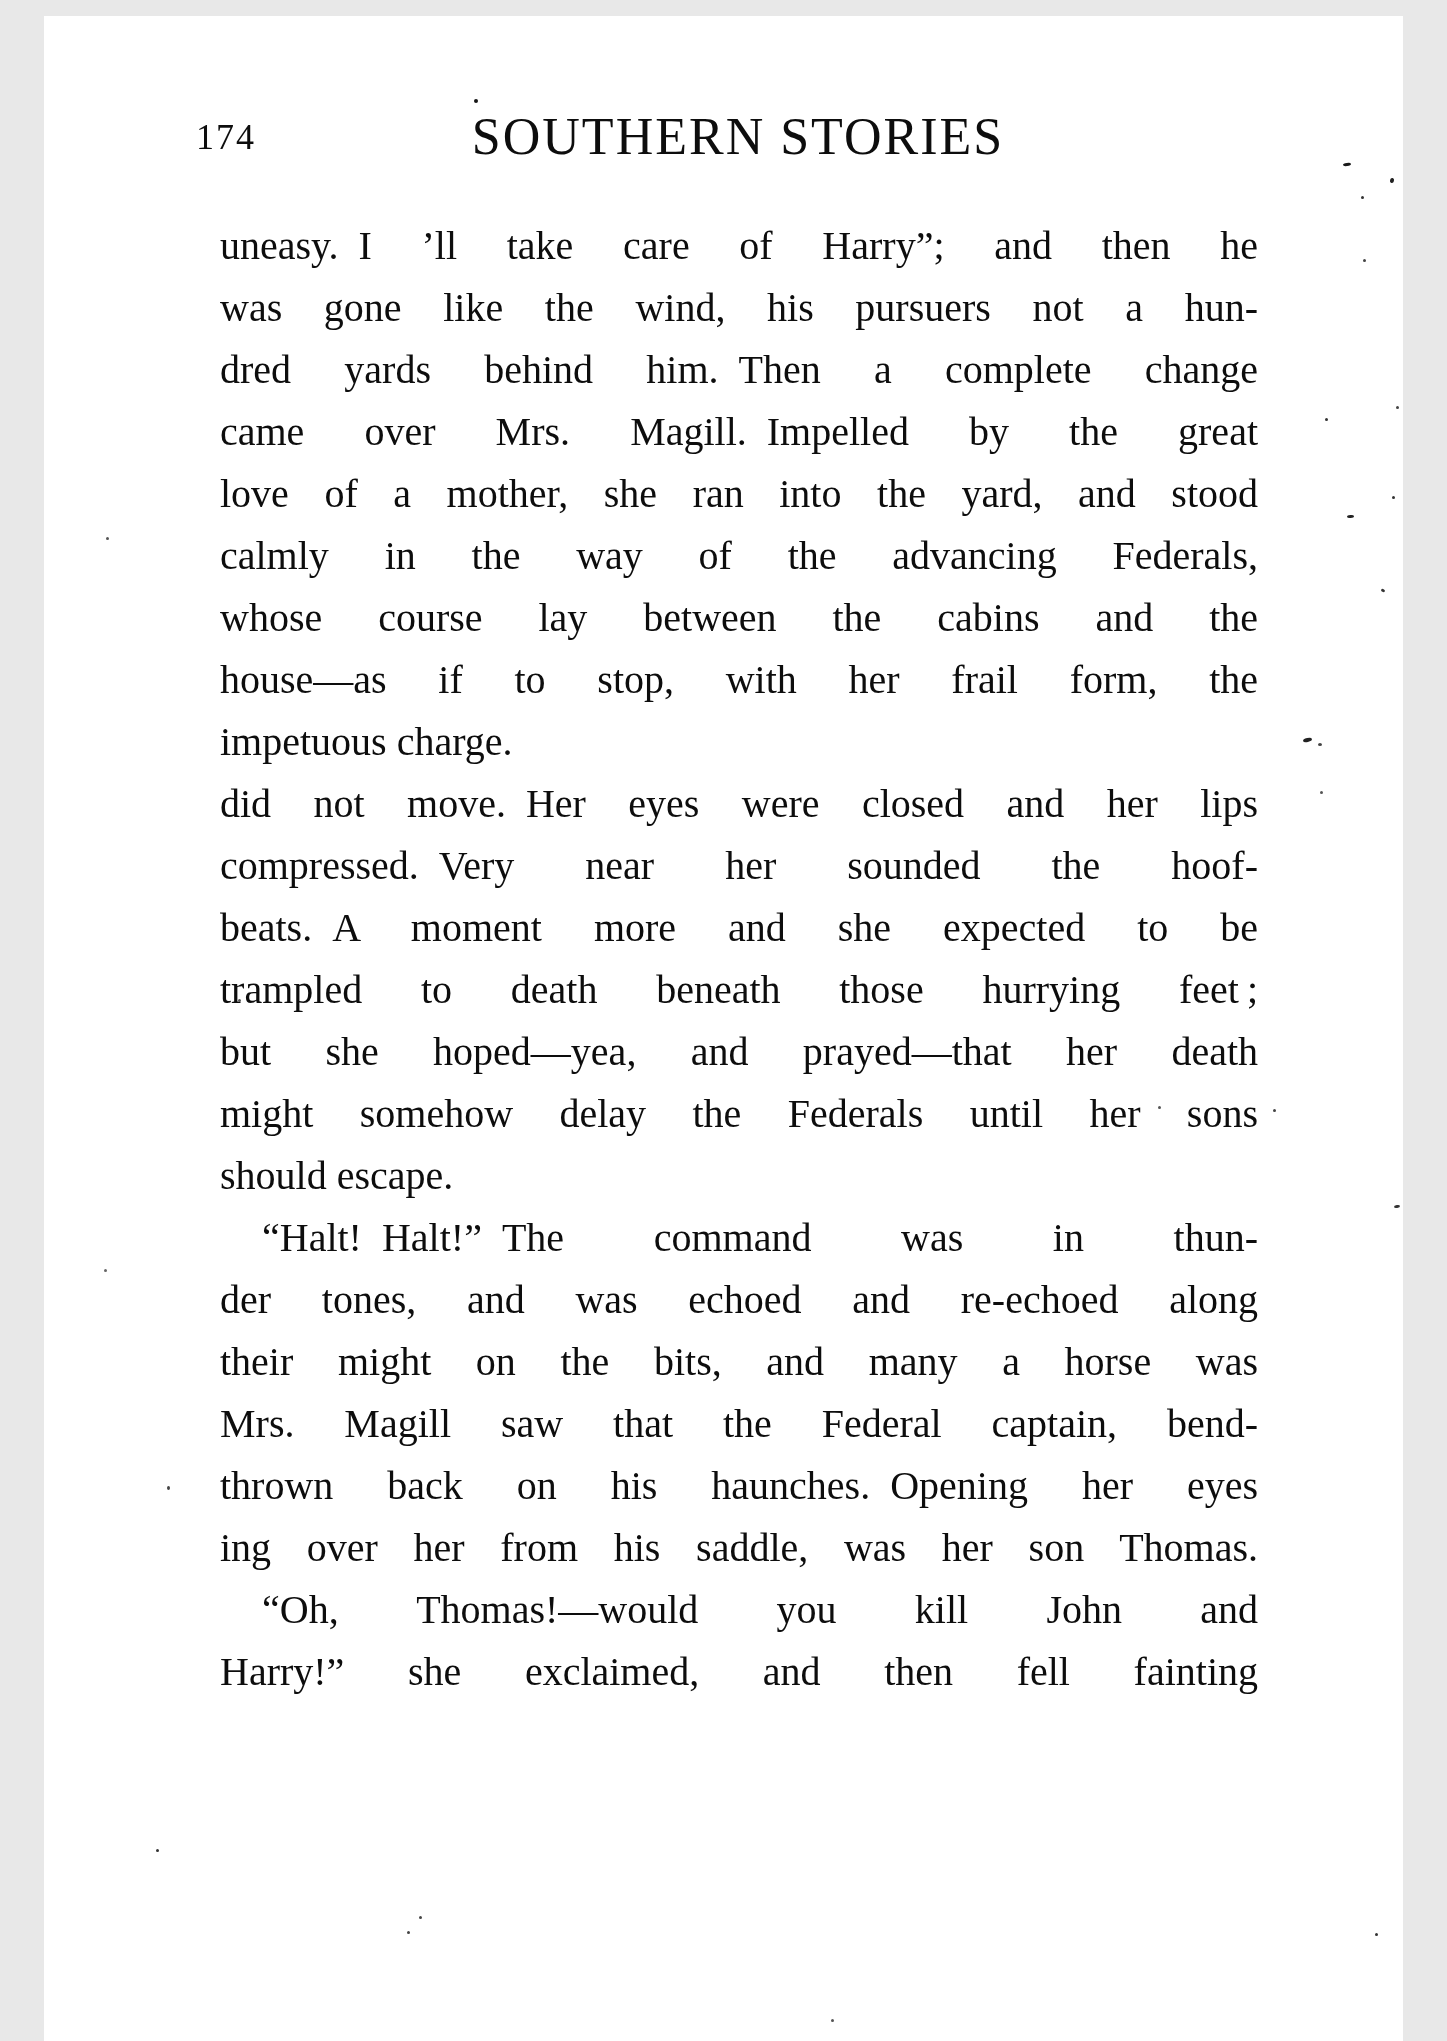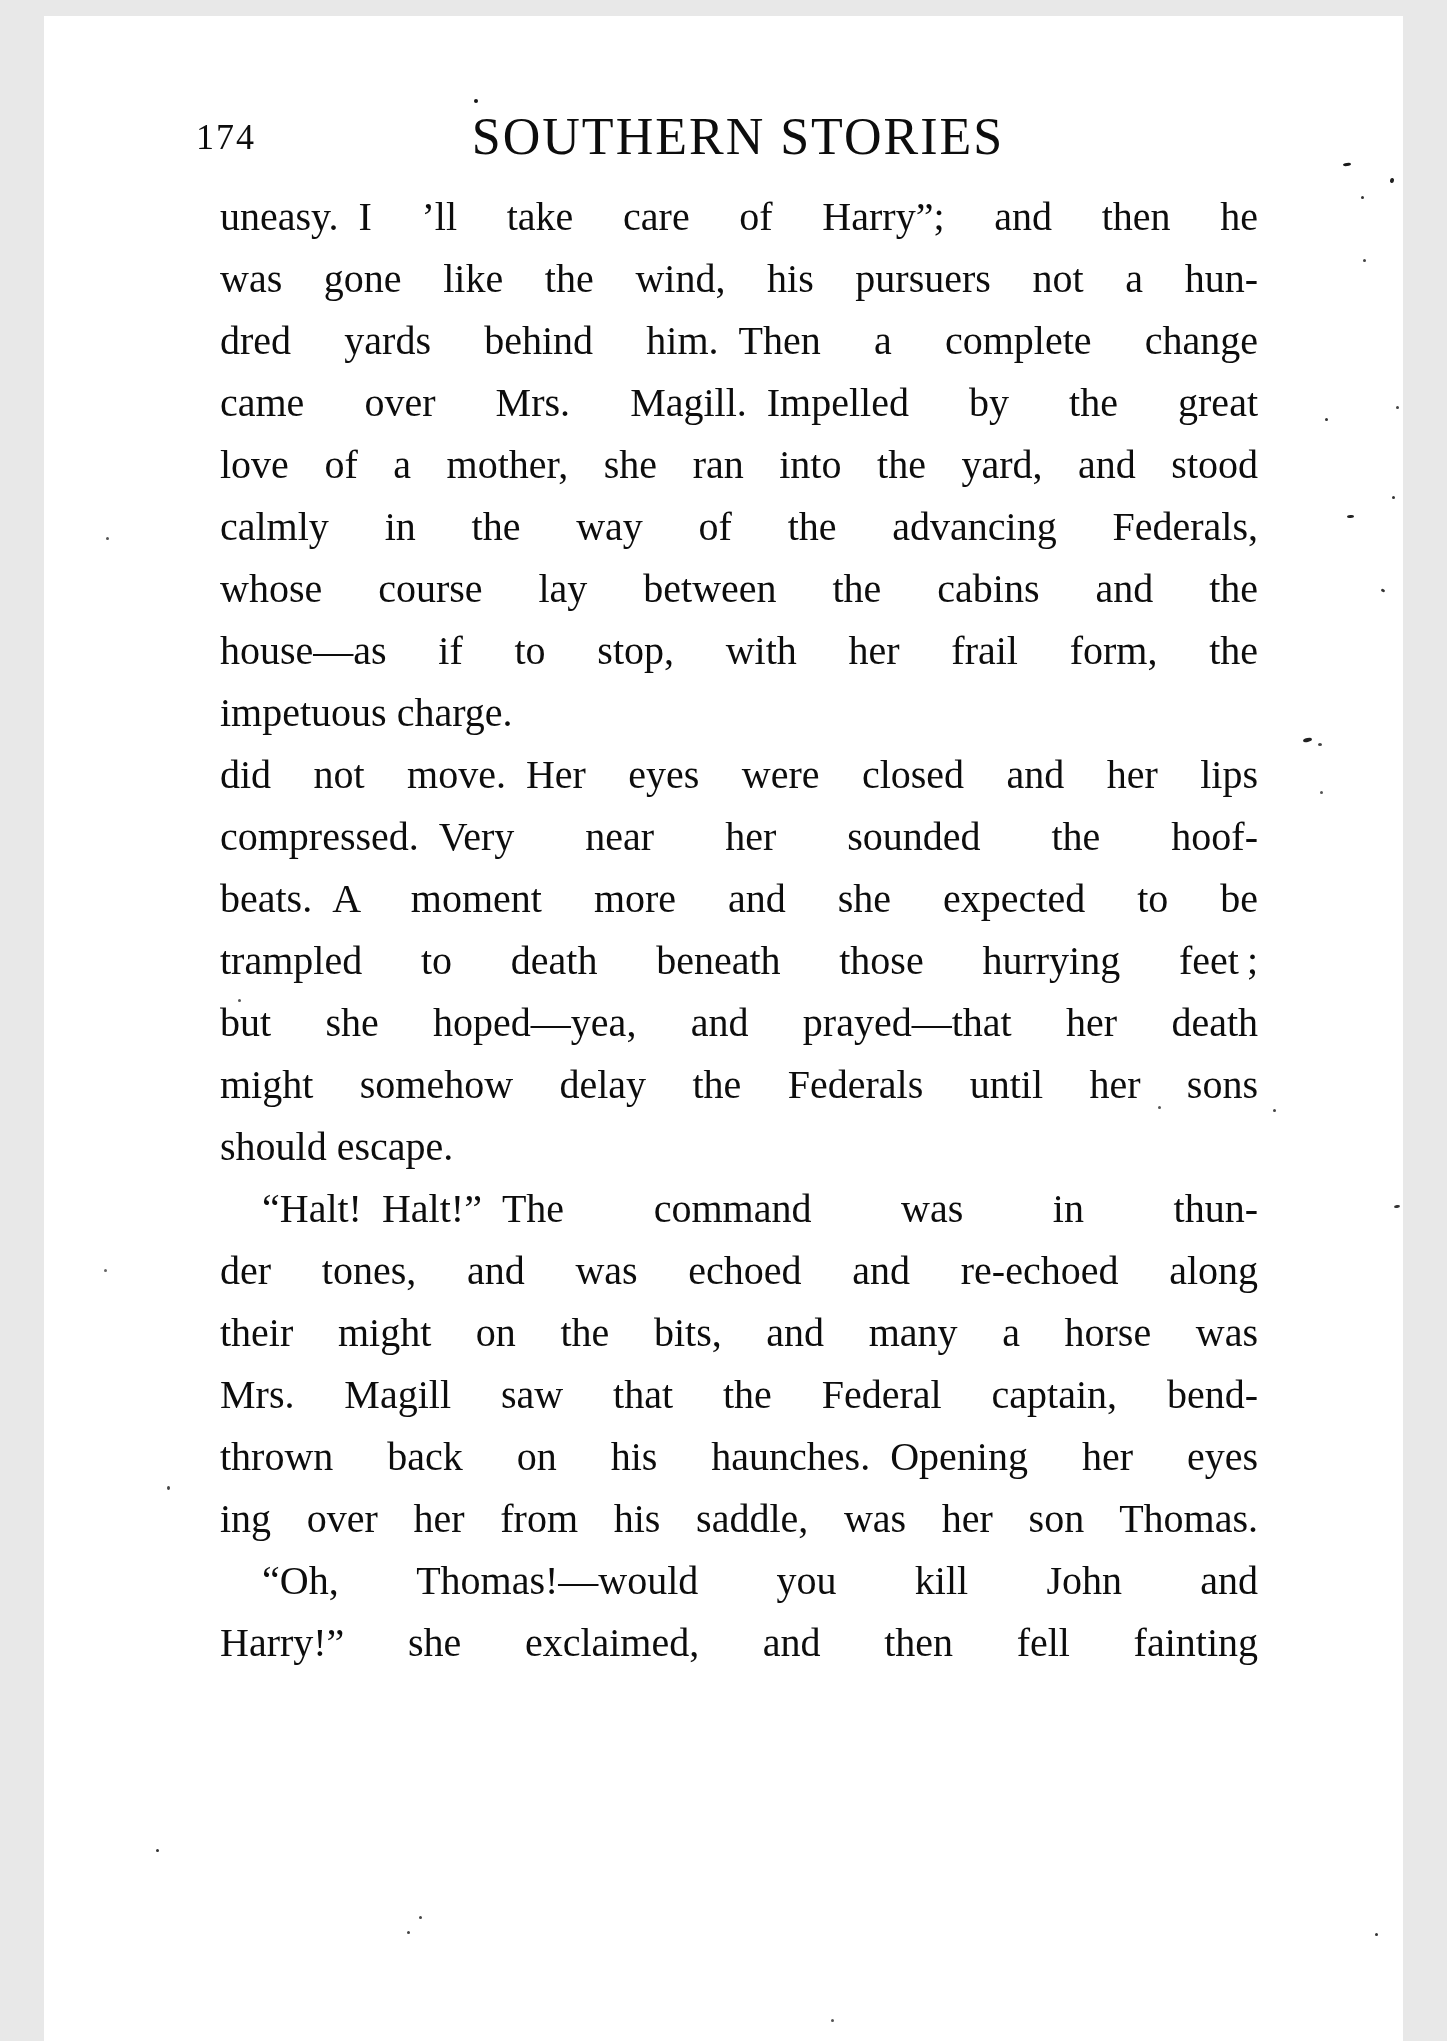--- a/index.html
+++ b/index.html
@@ -16,21 +16,21 @@
     position:absolute;left:152px;top:103px;
     font-size:36px;line-height:36px;letter-spacing:2px;
   }
   .runhead{
     position:absolute;left:694px;top:100px;
     transform:translateX(-50%);
     font-size:52px;line-height:42px;letter-spacing:2px;
     white-space:nowrap;
   }
   .text{
-    position:absolute;left:176px;top:170px;width:1038px;
+    position:absolute;left:176px;top:199px;width:1038px;
   }
   .line{
     height:62px;line-height:62px;font-size:40px;
     text-align:justify;text-align-last:justify;
     overflow:visible;
   }
   .line.indent{text-indent:42px;}
   .line.flush{text-align:center;text-align-last:left;}
   .edge{position:absolute;top:0;left:1397px;}
   .speck{position:absolute;border-radius:50%;}

